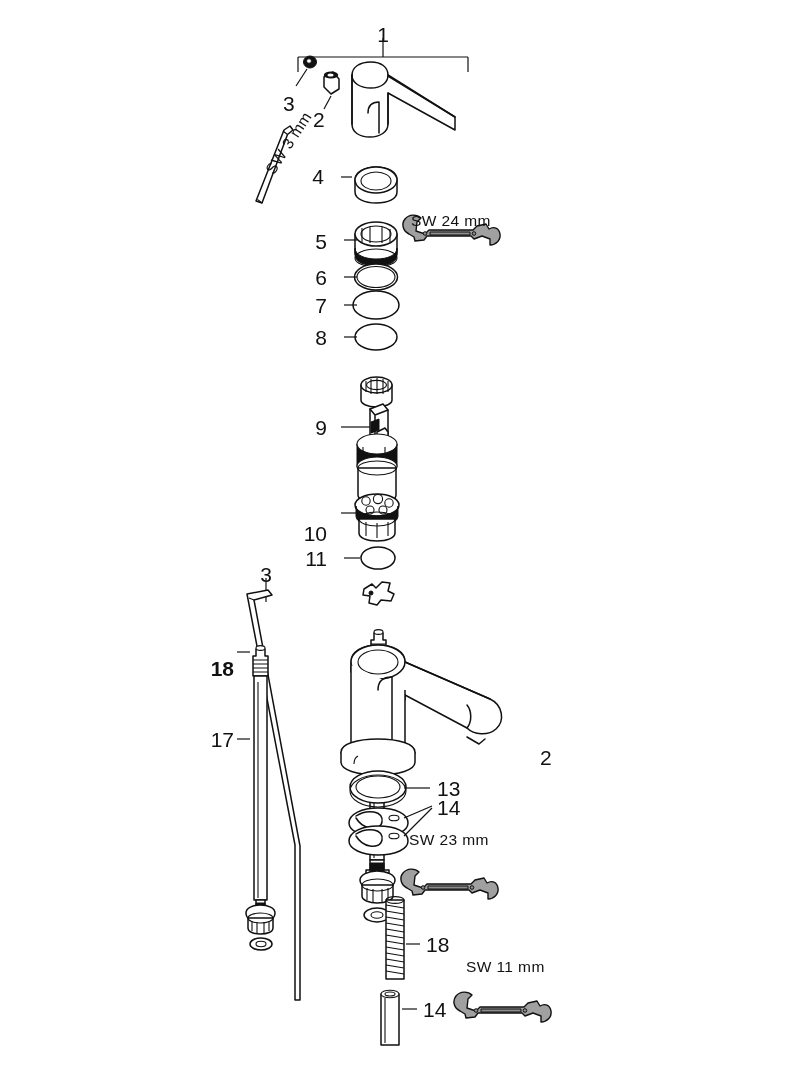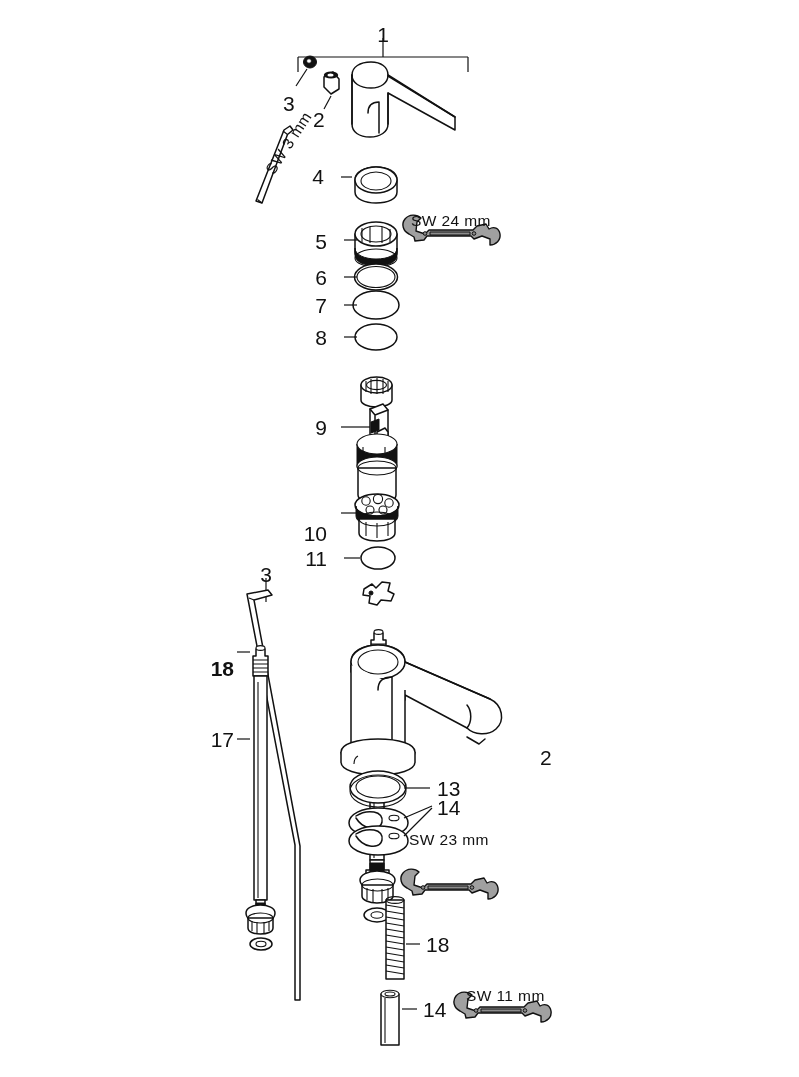--- a/index.html
+++ b/index.html
@@ -338,15 +338,15 @@
   <div class="lbl" style="left:437px;top:807px;transform:translate(0,-50%);">14</div>
   <div class="lbl" style="left:426px;top:944px;transform:translate(0,-50%);">18</div>
   <div class="lbl" style="left:423px;top:1009px;transform:translate(0,-50%);">14</div>
   <div class="lbl" style="left:266px;top:564px;transform:translate(-50%,0);">3</div>
   <div class="lbl" style="left:234px;top:739px;transform:translate(-100%,-50%);">17</div>
   <div class="lbl" style="left:234px;top:668px;transform:translate(-100%,-50%);font-weight:bold;">18</div>
 
   <div class="sw sw3" style="left:262px;top:168px;">SW 3 mm</div>
   <div class="sw" style="left:411px;top:212px;">SW 24 mm</div>
   <div class="sw" style="left:409px;top:831px;">SW 23 mm</div>
-  <div class="sw" style="left:466px;top:987px;text-align:right;">SW 11 mm</div>
+  <div class="sw" style="left:466px;top:958px;text-align:right;">SW 11 mm</div>
 
 </div>
 
 </body></html>

